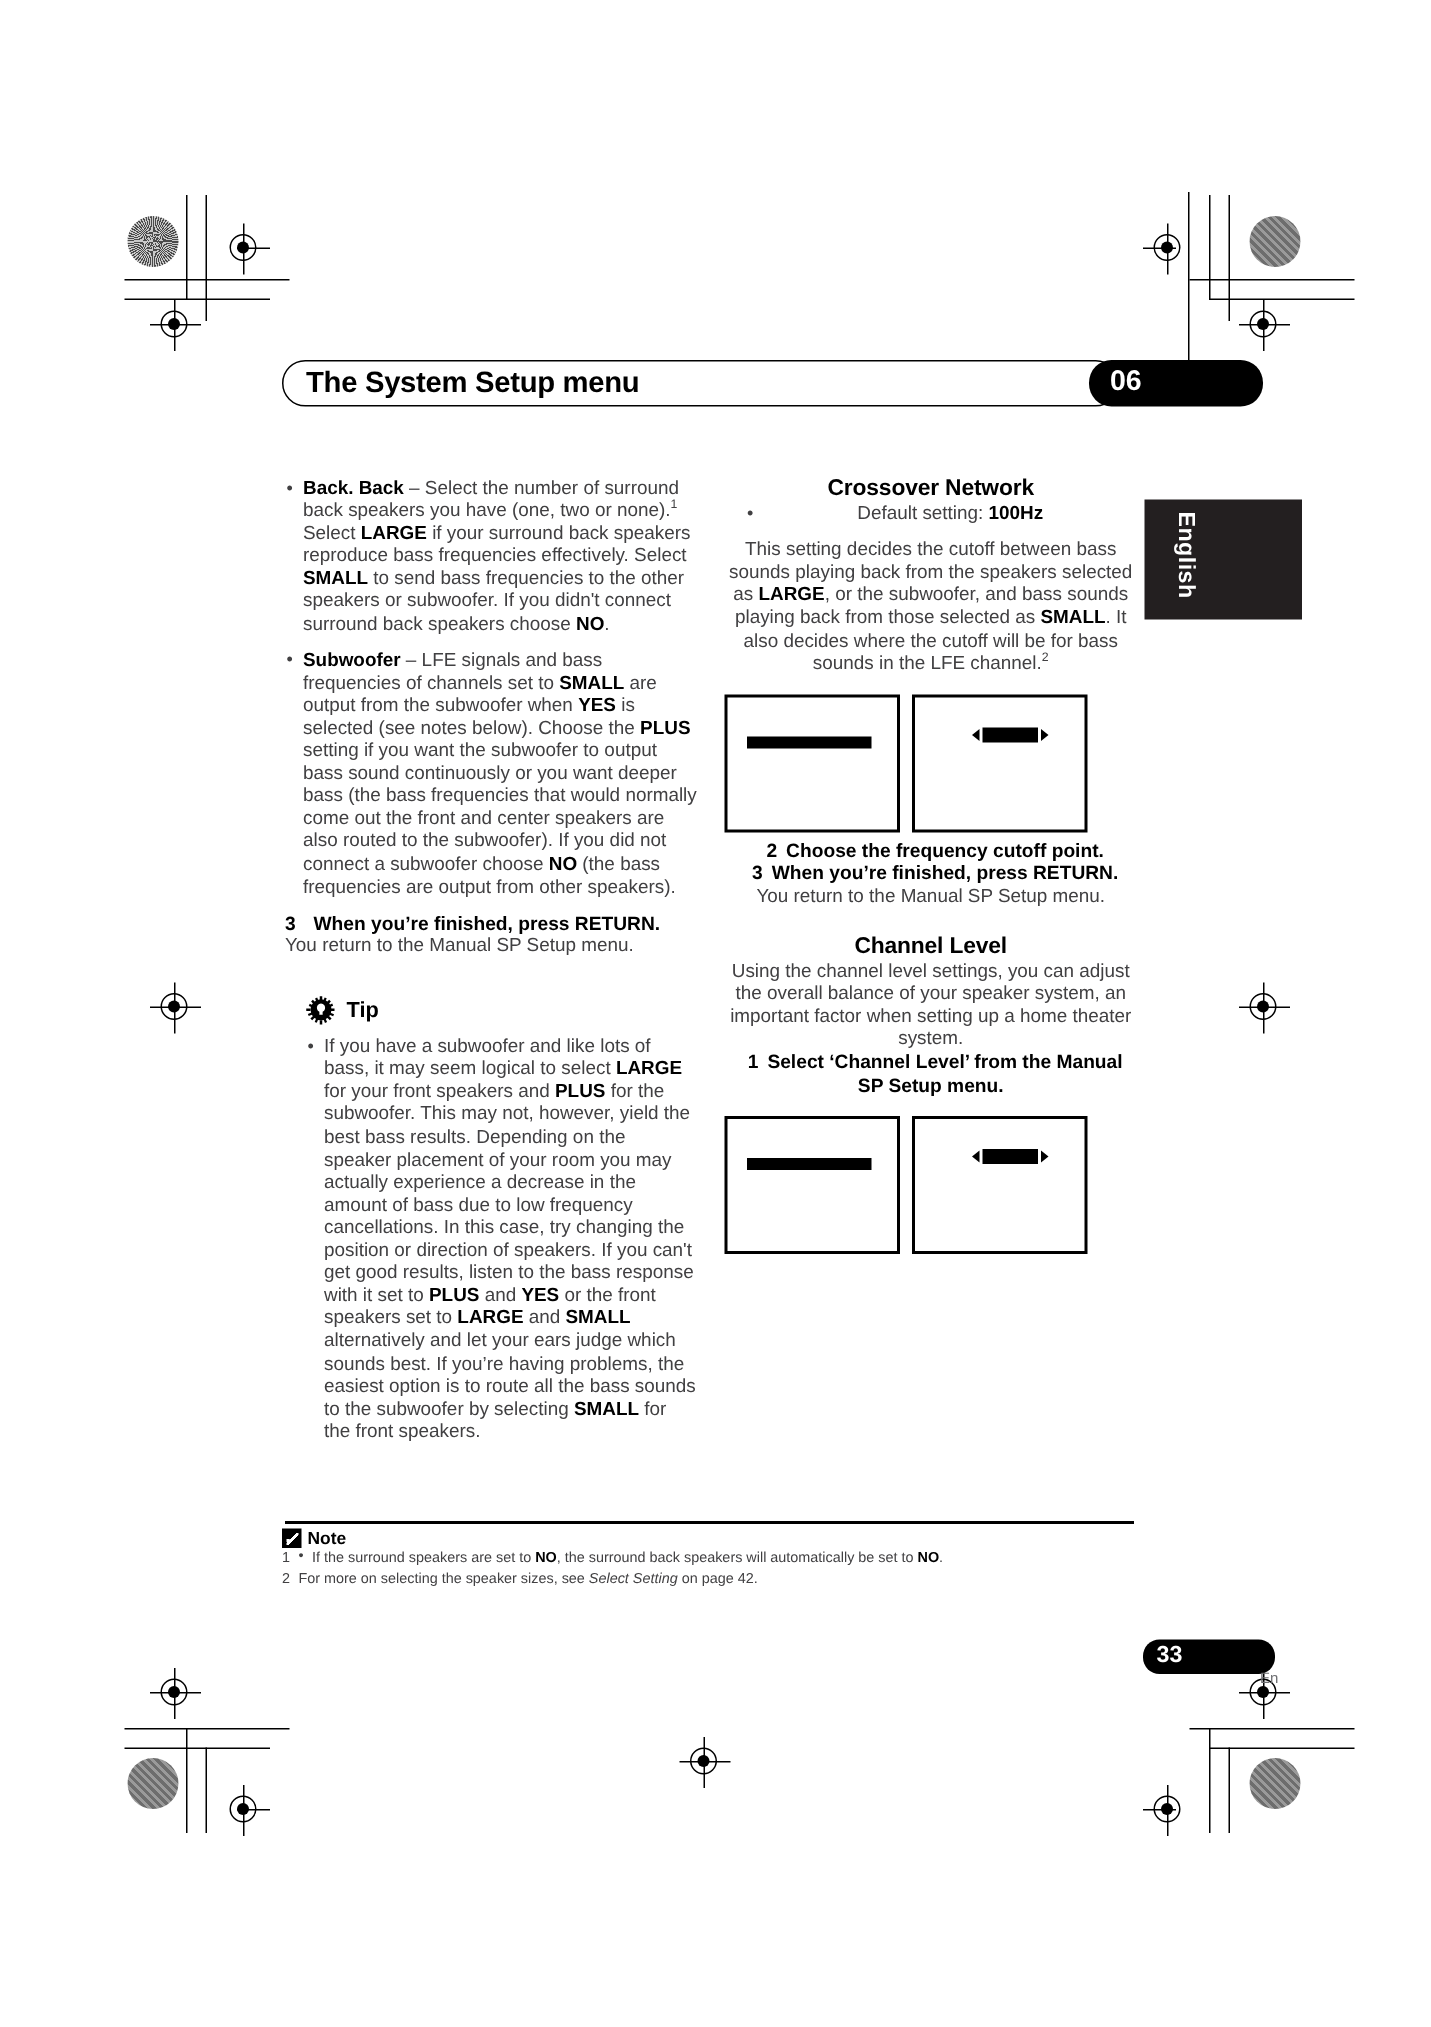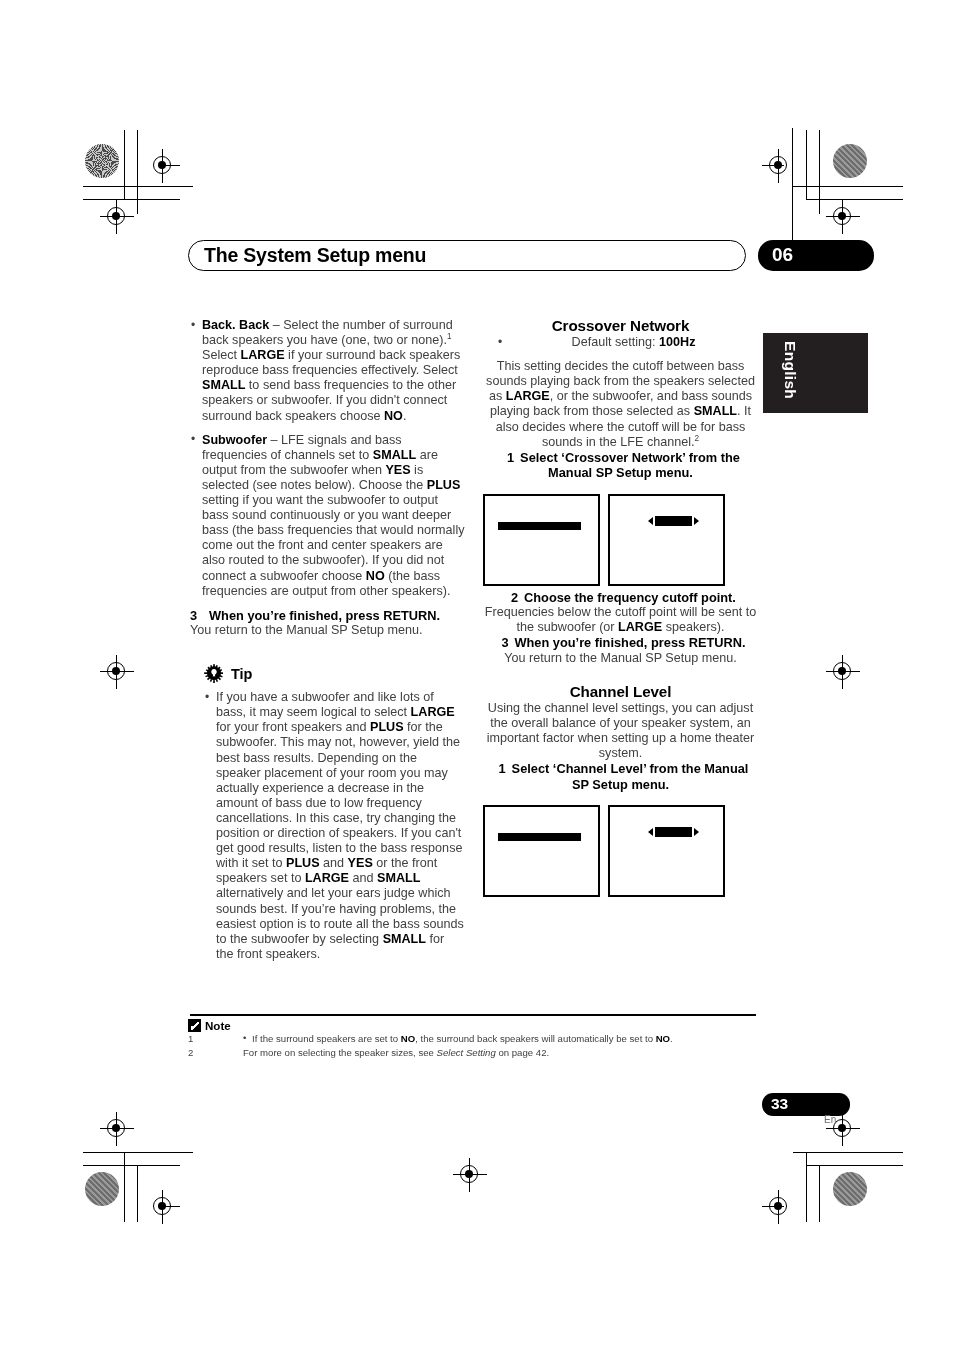--- a/index.html
+++ b/index.html
@@ -94,21 +94,21 @@
     left: 16px;
     top: 4px;
     font-size: 19.5px;
     font-weight: bold;
     letter-spacing: -0.2px;
     color: #000;
     white-space: nowrap;
   }
   .head-chap {
     position: absolute;
-    left: 570px;
+    left: 538px;
     top: 0;
     width: 116px;
     height: 31px;
     background: #000;
     border-radius: 15px;
     color: #fff;
   }
   .head-chap span {
     position: absolute;
     left: 14px;
@@ -338,21 +338,21 @@
     color: #414042;
   }
   .note-row {
     display: flex;
     align-items: flex-start;
   }
   .note-num {
     width: 11px;
     flex: 0 0 auto;
   }
-  .note-items { flex: 1 1 auto; margin-left: 44px; }
+  .note-items { flex: 1 1 auto; }
   .note-bullet {
     position: relative;
     padding-left: 9px;
   }
   .note-bullet:before {
     content: "\2022";
     position: absolute;
     left: 0;
     top: -1px;
   }
@@ -371,21 +371,21 @@
   }
   .pagenum span {
     position: absolute;
     left: 9px;
     top: 2px;
     font-size: 15.5px;
     font-weight: bold;
   }
   .pagelang {
     position: absolute;
-    left: 784px;
+    left: 800px;
     top: 1114px;
     font-size: 10px;
     color: #6d6e71;
     padding-left: 40px;
   }
 </style>
 </head>
 <body>
 
 <div class="crop-line" style="left:83px; top:186px; width:110px; height:1.4px;"></div>
@@ -551,39 +551,35 @@
 <div class="col right">
 
   <h2 class="sec-title">Crossover Network</h2>
   <ul class="bullet-list tight" style="margin-left:14px; margin-bottom:9px;">
     <li style="margin-bottom:0;">
       <span>Default setting: <b>100Hz</b></span>
     </li>
   </ul>
   <p class="para">This setting decides the cutoff between bass sounds playing back from the speakers selected as <b>LARGE</b>, or the subwoofer, and bass sounds playing back from those selected as <b>SMALL</b>. It also decides where the cutoff will be for bass sounds in the LFE channel.<sup>2</sup></p>
 
-  <p class="step">
-    <span class="num">1</span><span>Select ‘Crossover Network’ from the Manual SP Setup menu.</span>
-  </p>
 
   <div class="screens">
     <div class="screen">
       <div class="bar-wide"></div>
     </div>
     <div class="screen">
       <div class="arrow-l"></div>
       <div class="bar-mid"></div>
       <div class="arrow-r"></div>
     </div>
   </div>
 
   <p class="step">
     <span class="num">2</span><span>Choose the frequency cutoff point.</span>
   </p>
-  <p class="step-body">Frequencies below the cutoff point will be sent to the subwoofer (or <b>LARGE</b> speakers).</p>
 
   <p class="step">
     <span class="num">3</span><span>When you’re finished, press RETURN.</span>
   </p>
   <p class="step-body">You return to the Manual SP Setup menu.</p>
 
   <h2 class="sec-title spaced">Channel Level</h2>
   <p class="para">Using the channel level settings, you can adjust the overall balance of your speaker system, an important factor when setting up a home theater system.</p>
 
   <p class="step">

